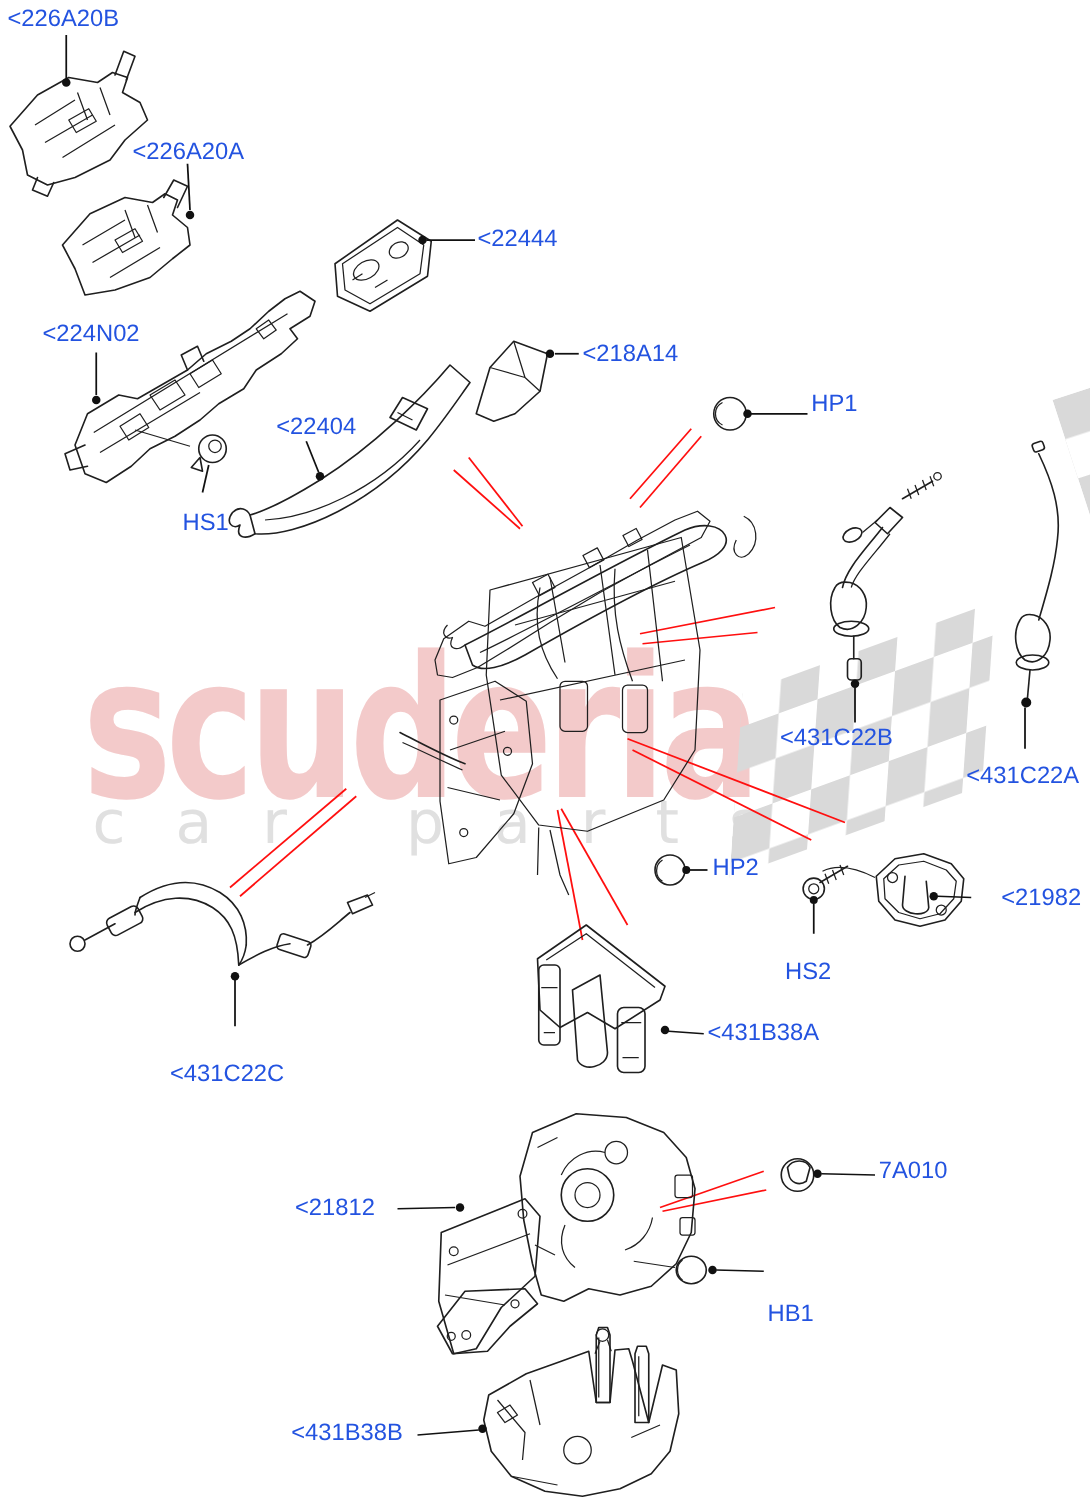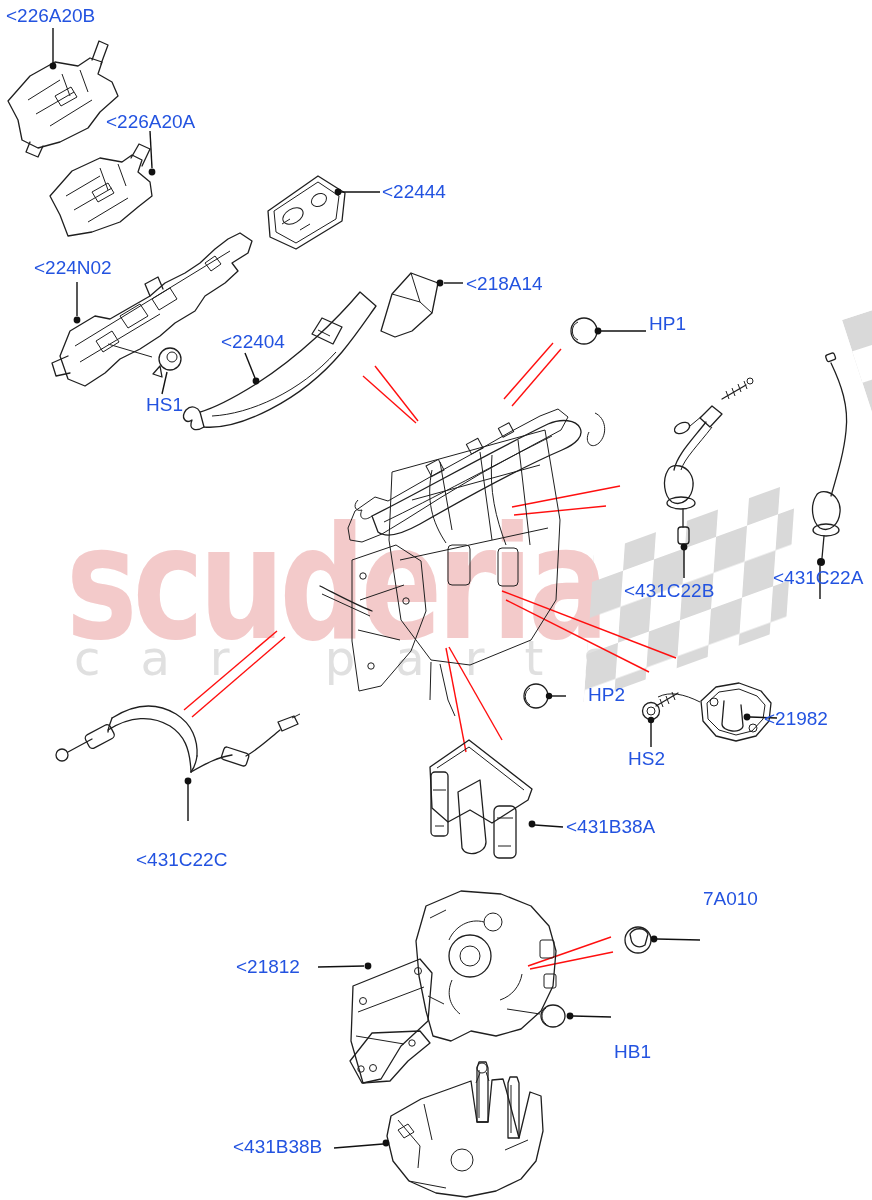--- a/index.html
+++ b/index.html
@@ -306,27 +306,27 @@
       <line class="lead" x1="334" y1="1148" x2="383" y2="1144"></line>
     </g>
   </svg>
 
   <div class="plabel" style="left:6px;top:6px">&lt;226A20B</div>
   <div class="plabel" style="left:106px;top:112px">&lt;226A20A</div>
   <div class="plabel" style="left:382px;top:182px">&lt;22444</div>
   <div class="plabel" style="left:34px;top:258px">&lt;224N02</div>
   <div class="plabel" style="left:466px;top:274px">&lt;218A14</div>
   <div class="plabel" style="left:221px;top:332px">&lt;22404</div>
-  <div class="plabel" style="left:146px;top:395px">HS1</div>
+  <div class="plabel" style="left:146px;top:409px">HS1</div>
   <div class="plabel" style="left:649px;top:314px">HP1</div>
   <div class="plabel" style="left:624px;top:581px">&lt;431C22B</div>
-  <div class="plabel" style="left:773px;top:568px">&lt;431C22A</div>
-  <div class="plabel" style="left:588px;top:685px">HP2</div>
-  <div class="plabel" style="left:628px;top:749px">HS2</div>
-  <div class="plabel" style="left:764px;top:709px">&lt;21982</div>
+  <div class="plabel" style="left:773px;top:611px">&lt;431C22A</div>
+  <div class="plabel" style="left:570px;top:685px">HP2</div>
+  <div class="plabel" style="left:628px;top:768px">HS2</div>
+  <div class="plabel" style="left:801px;top:709px">&lt;21982</div>
   <div class="plabel" style="left:136px;top:850px">&lt;431C22C</div>
   <div class="plabel" style="left:566px;top:817px">&lt;431B38A</div>
   <div class="plabel" style="left:236px;top:957px">&lt;21812</div>
-  <div class="plabel" style="left:703px;top:889px">7A010</div>
+  <div class="plabel" style="left:703px;top:927px">7A010</div>
   <div class="plabel" style="left:614px;top:1042px">HB1</div>
   <div class="plabel" style="left:233px;top:1137px">&lt;431B38B</div>
 
 </div>
 
 </body></html>

